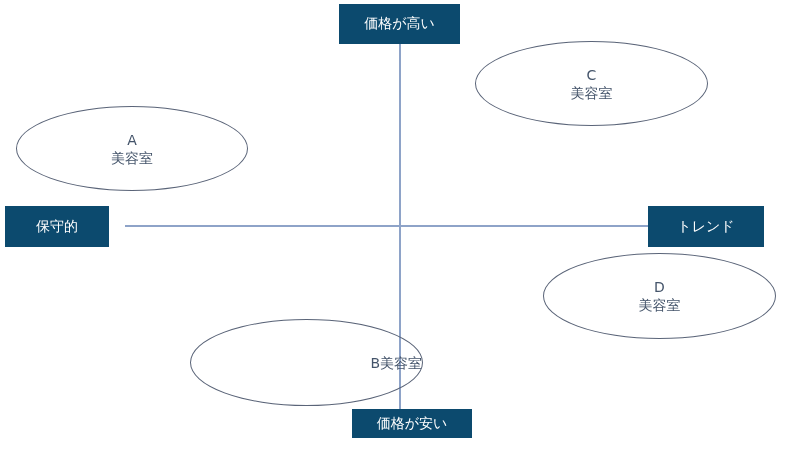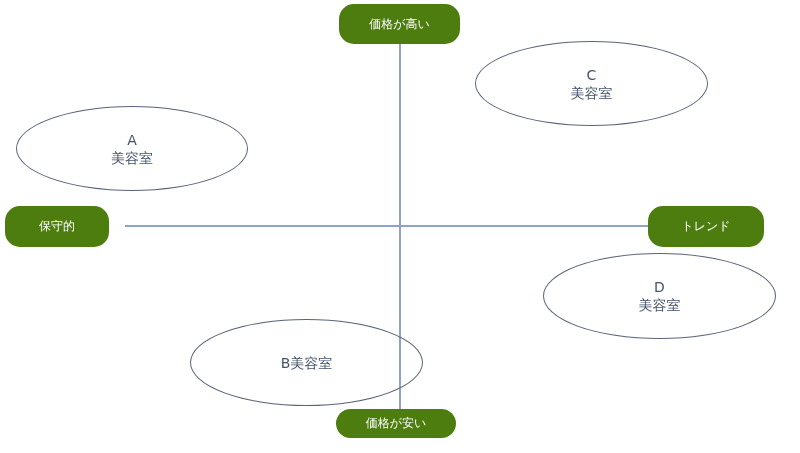--- a/index.html
+++ b/index.html
@@ -1,21 +1,21 @@
 <!DOCTYPE html>
 <html><head>
   <meta charset="utf-8">
   <style>
     html, body { margin: 0; padding: 0; background: #ffffff; }
     body { width: 800px; height: 453px; position: relative; overflow: hidden;
            font-family: "DejaVu Sans", "Liberation Sans", sans-serif; }
     .axis-line { position: absolute; background: #8ea3c8; }
-    .axis-box { position: absolute; background: #4d7c0f; color: #ffffff;
+    .axis-box { position: absolute; background: #0c4a6e; color: #ffffff;
                 display: flex; align-items: center; justify-content: center;
-                font-size: 12px; box-sizing: border-box; border-radius: 15px; }
+                font-size: 14px; box-sizing: border-box; }
     .ellipse { position: absolute; border: 1px solid #5a6478; border-radius: 50%;
                background: #ffffff; box-sizing: border-box;
                display: flex; flex-direction: column; align-items: center; justify-content: center;
                color: #44546a; font-size: 14px; line-height: 18px; }
   </style>
 </head>
 <body>
 
 <div class="axis-line" style="left:399px; top:44px; width:1.5px; height:366px;"></div>
 <div class="axis-line" style="left:125px; top:225px; width:547px; height:1.5px;"></div>
@@ -28,29 +28,29 @@
 <div class="ellipse" style="left:475px; top:41px; width:233px; height:85px;">
   <span>C</span>
   <span>美容室</span>
 </div>
 
 <div class="ellipse" style="left:543px; top:253px; width:233px; height:86px;">
   <span>D</span>
   <span>美容室</span>
 </div>
 
-<div class="ellipse" style="left:190px; top:319px; width:233px; height:87px; background:transparent;">
+<div class="ellipse" style="left:190px; top:319px; width:233px; height:87px; background:transparent;align-items:flex-end;">
   <span>B美容室</span>
 </div>
 
 <div class="axis-box" style="left:339px; top:4px; width:121px; height:40px;">
   <span>価格が高い</span>
 </div>
 
-<div class="axis-box" style="left:336px; top:409px; width:120px; height:29px;">
+<div class="axis-box" style="left:352px; top:409px; width:120px; height:29px;">
   <span>価格が安い</span>
 </div>
 
 <div class="axis-box" style="left:5px; top:206px; width:104px; height:41px;">
   <span>保守的</span>
 </div>
 
 <div class="axis-box" style="left:648px; top:206px; width:116px; height:41px;">
   <span>トレンド</span>
 </div>

